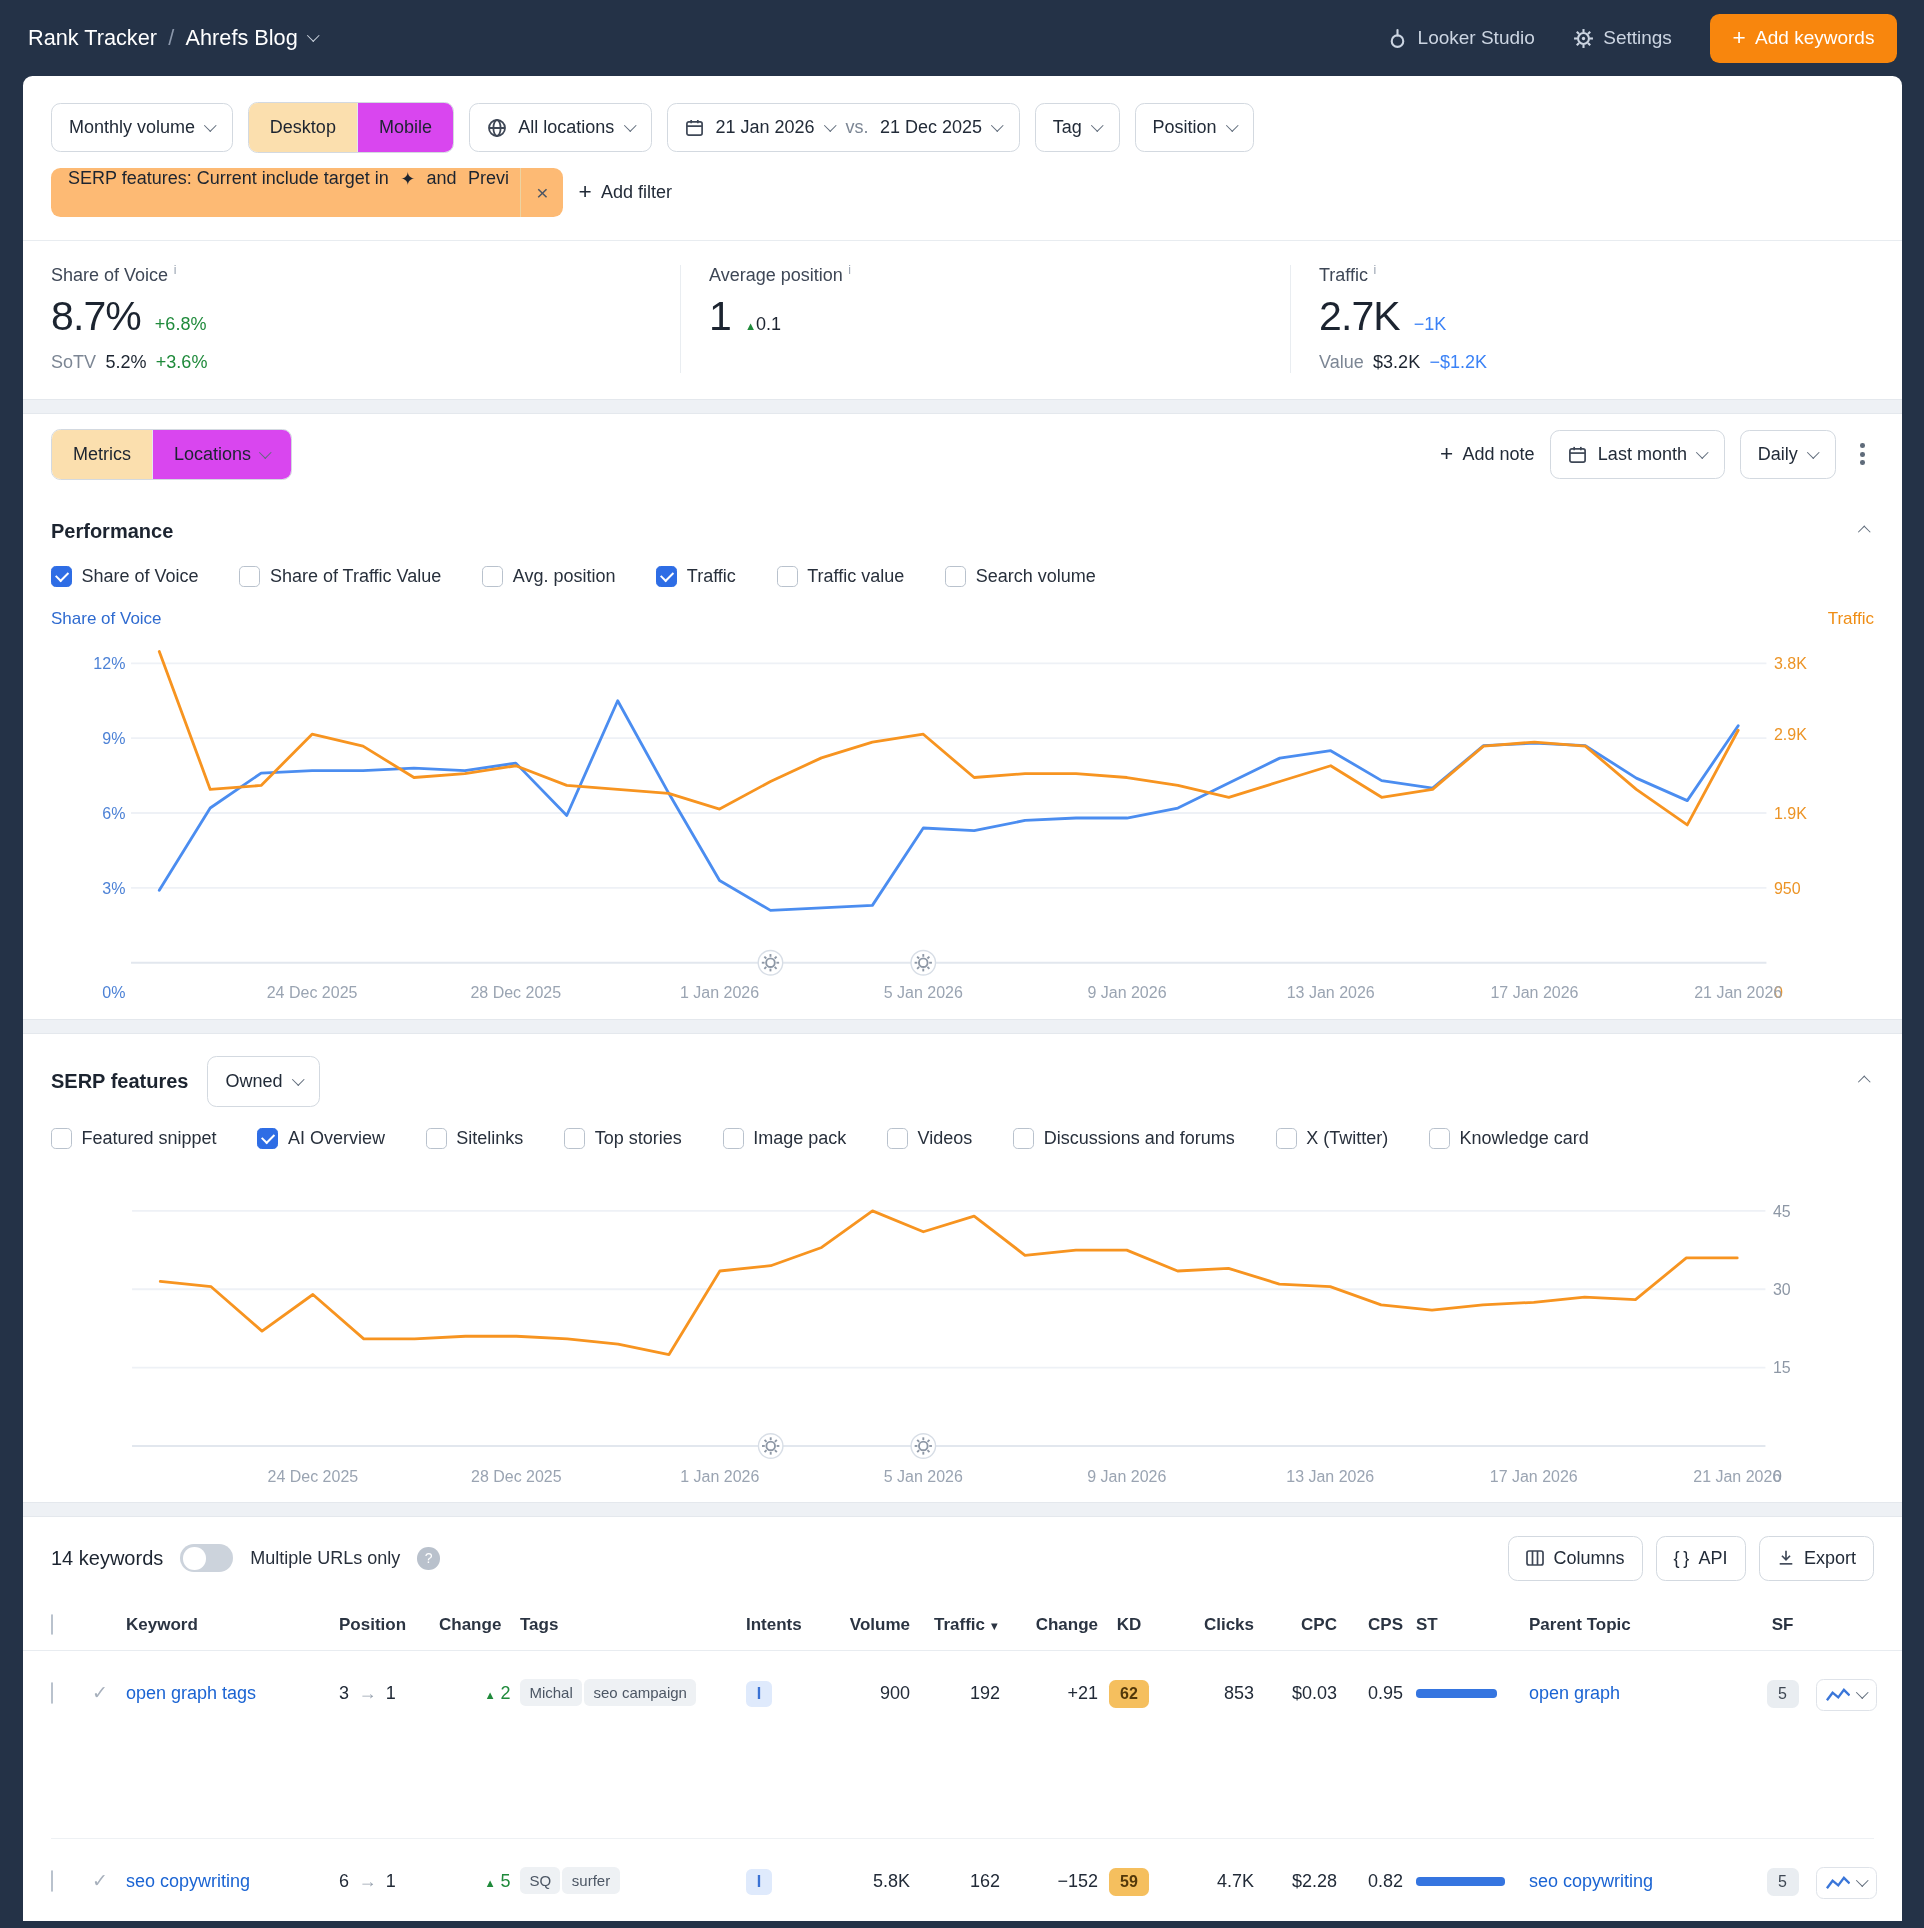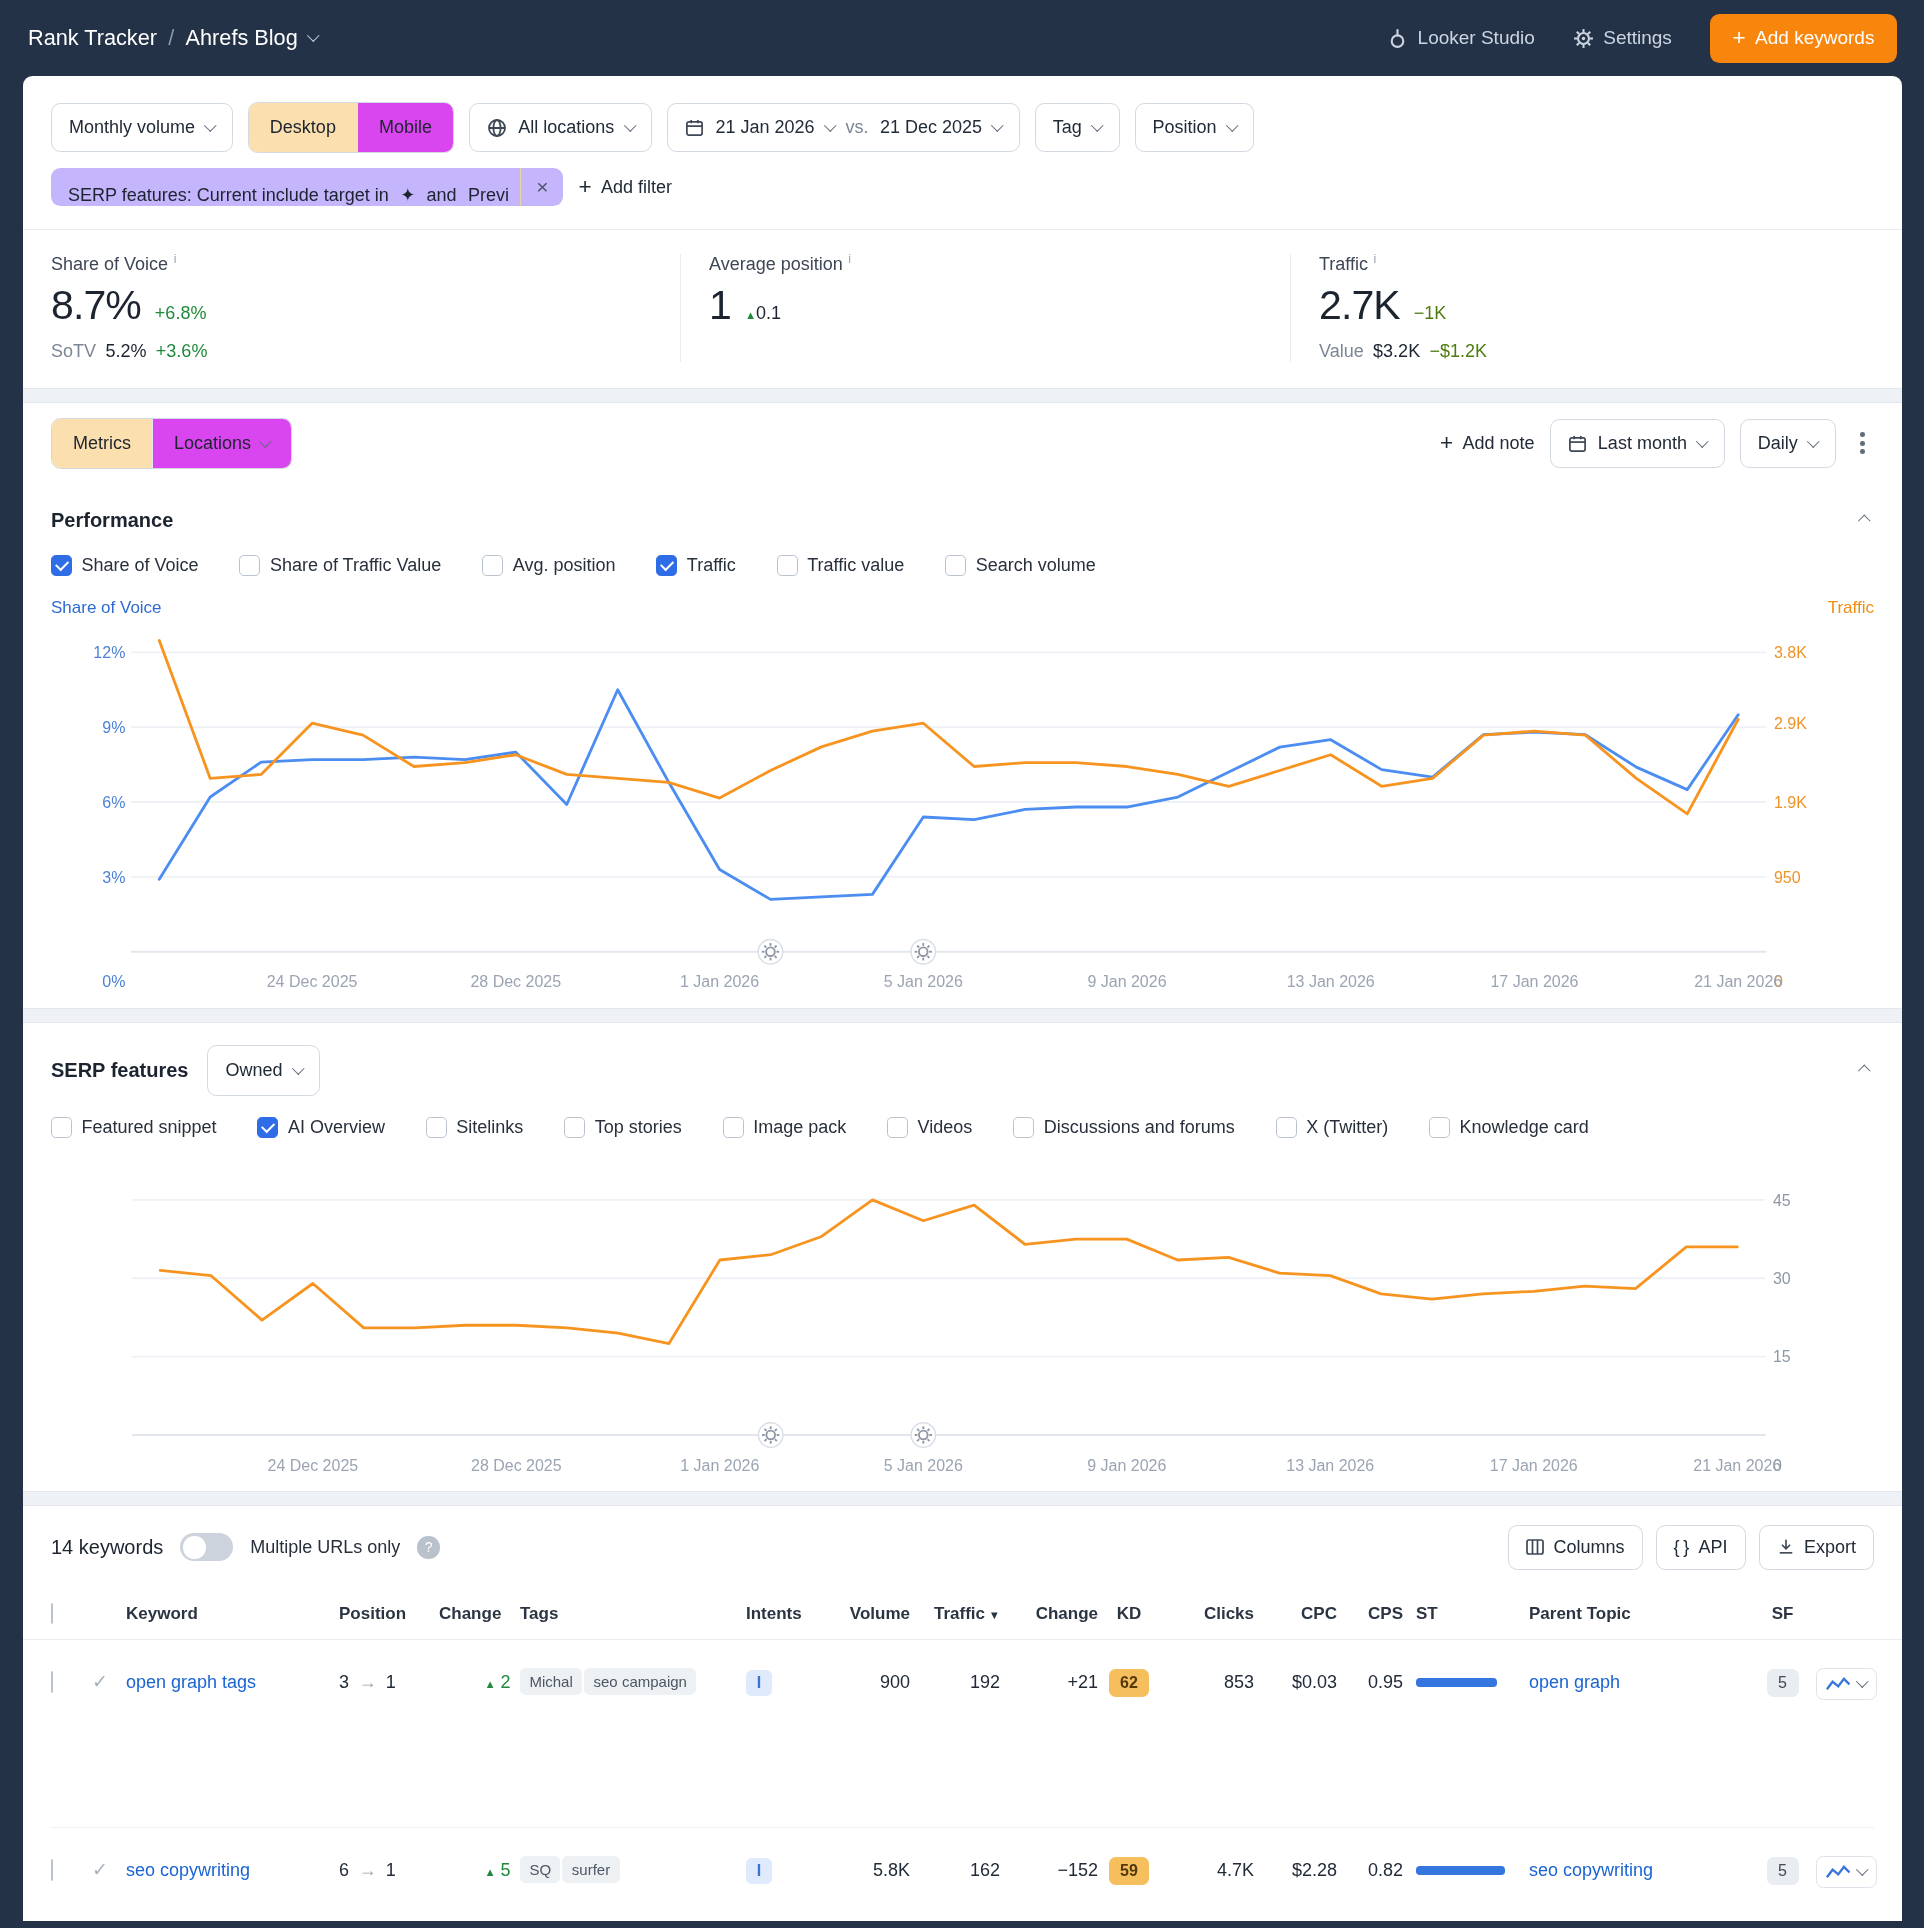--- a/index.html
+++ b/index.html
@@ -31,42 +31,42 @@
   .ctl.sm{height:51px}
   .muted{color:#7c8694}
   .seg{display:inline-flex;border:0.9px solid #d3d9e0;border-radius:9.4px;overflow:hidden;height:51px}
   .seg>div{padding:0 21px;display:flex;align-items:center;font-size:18px;background:#d946ef}
   .seg>div+div{border-left:0.9px solid #e3e8ee}
   .seg>div.active{background:#fbdfae}
 
   .filters{padding:26px 28px 22.6px}
   .frow{display:flex;align-items:center;gap:15px}
   .frow+.frow{margin-top:15px}
-  .chip{background:#c4b5fd;border-radius:9.4px;height:38px;display:inline-flex;align-items:flex-end;
+  .chip{background:#fdba74;border-radius:9.4px;height:49px;display:inline-flex;align-items:flex-start;
     padding-left:17px;font-size:18px;gap:11.3px}
   .chip .x{padding:0 15px;height:100%;display:flex;align-items:center;border-left:0.9px solid #ecd3a2;
     font-size:21px;color:#4d5664}
   .ghost{display:inline-flex;align-items:center;gap:9.4px;font-size:18px;color:#222b38;background:none;border:none}
   .ghost .plus{font-size:22.6px;line-height:1}
 
   .hair{height:0.9px;background:#e8ecf0}
   .band{height:15px;background:#eef1f5;border-top:0.9px solid #e4e8ed;border-bottom:0.9px solid #e4e8ed}
 
   
   .stats{display:flex;padding:24.5px 0 26px 28px}
   .stat{padding-right:28px}
   .stat.s1{width:629px}
   .stat.s2{width:610px;border-left:0.9px solid #e9edf1;padding-left:28px}
   .stat.s3{flex:1;border-left:0.9px solid #e9edf1;padding-left:28px}
   .stat-label{font-size:18px;color:#3e4756;display:flex;align-items:flex-start;gap:5.6px}
   .info-i{font-size:12.2px;color:#9aa4b2;margin-top:-1.9px}
   .vrow{margin-top:7.5px;display:flex;align-items:baseline;gap:14px}
   .bigval{font-size:41px;letter-spacing:-0.9px;color:#1c2430}
   .delta{font-size:18px}
-  .green{color:#1f8a3b}.red{color:#4d7c0f}
+  .green{color:#1f8a3b}.red{color:#3b82f6}
   .tri{font-size:11.3px}
   .sub{margin-top:11.3px;font-size:18px;color:#1c2430;display:flex;gap:9.4px;align-items:baseline}
 
   
   .toolbar{display:flex;align-items:center;gap:15px;padding:15px 28px}
   .toolbar .right{margin-left:auto;display:flex;align-items:center;gap:15px}
   .kebab{display:flex;flex-direction:column;gap:3.8px;padding:7.5px 9.4px;background:none;border:none}
   .kebab i{width:4.7px;height:4.7px;border-radius:50%;background:#5f6b7a;display:block}
 
   

